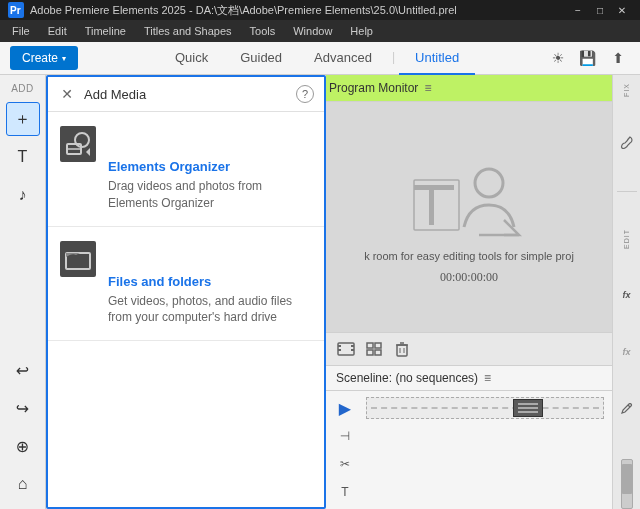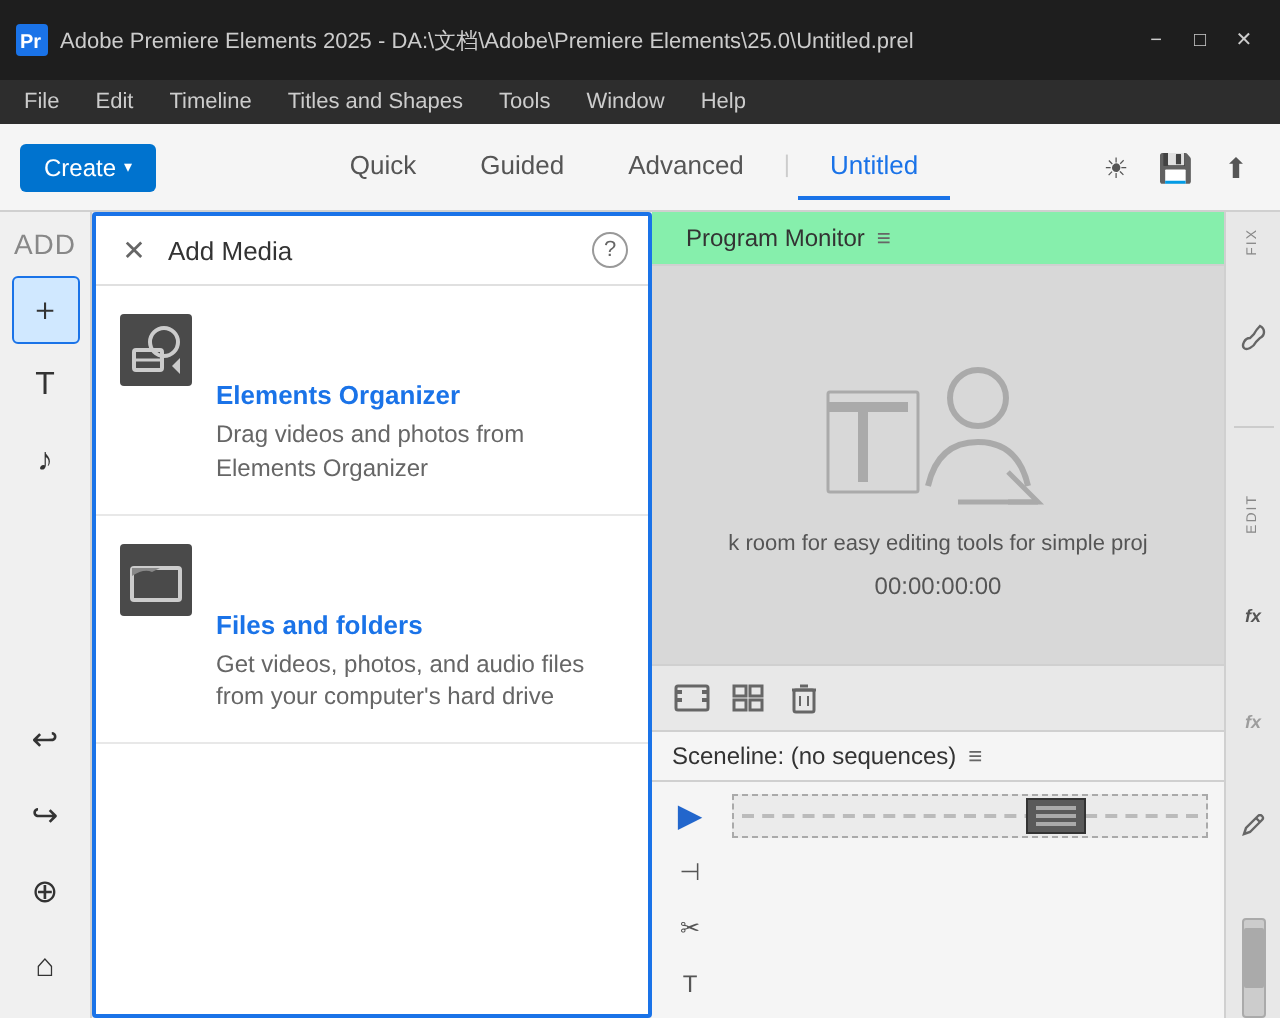--- a/index.html
+++ b/index.html
@@ -11,21 +11,21 @@
       height: 509px;
       overflow: hidden;
       display: flex;
       flex-direction: column;
     }
 
     
     .title-bar {
       background: #1e1e1e;
       color: #ffffff;
-      height: 40px;
+      height: 20px;
       display: flex;
       align-items: center;
       padding: 0 8px;
       gap: 6px;
       flex-shrink: 0;
     }
     .title-bar-icon {
       width: 16px;
       height: 16px;
       display: flex;
@@ -68,21 +68,21 @@
     .menu-item {
       padding: 2px 8px;
       font-size: 11px;
       cursor: pointer;
       border-radius: 2px;
     }
 
     
     .tab-bar {
       background: #f5f5f5;
-      height: 44px;
+      height: 33px;
       display: flex;
       align-items: center;
       border-bottom: 1px solid #d0d0d0;
       flex-shrink: 0;
     }
     .create-btn {
       margin: 0 10px;
       background: #0073cf;
       color: white;
       border: none;
@@ -148,21 +148,21 @@
       background: #f0f0f0;
       border-right: 1px solid #d0d0d0;
       display: flex;
       flex-direction: column;
       align-items: center;
       padding-top: 8px;
       gap: 4px;
       flex-shrink: 0;
     }
     .sidebar-label {
-      font-size: 14px;
+      font-size: 10px;
       color: #888;
       text-transform: uppercase;
       letter-spacing: 0.5px;
       margin-bottom: 4px;
     }
     .sidebar-btn {
       width: 34px;
       height: 34px;
       border: none;
       background: transparent;
@@ -273,22 +273,22 @@
     
     .program-monitor {
       flex: 1;
       display: flex;
       flex-direction: column;
       background: #f0f0f0;
     }
     .monitor-header {
       display: flex;
       align-items: flex-end;
-      padding: 6px 17px;
-      background: #86efac;
+      padding: 6px 3px;
+      background: #bef264;
       border-bottom: 1px solid #d0d0d0;
     }
     .monitor-title {
       font-size: 12px;
       font-weight: 500;
       color: #333;
     }
     .monitor-menu-icon {
       margin-left: 6px;
       color: #666;
@@ -307,20 +307,21 @@
     .monitor-text-hint {
       font-size: 11px;
       color: #555;
       text-align: center;
       padding: 0 20px;
     }
     .timecode {
       font-size: 12px;
       color: #555;
       margin-top: 8px;
+      font-family: Liberation Serif, serif;
     }
 
     
     .monitor-controls {
       display: flex;
       align-items: center;
       padding: 4px 8px;
       gap: 4px;
       background: #e8e8e8;
       border-top: 1px solid #d0d0d0;

